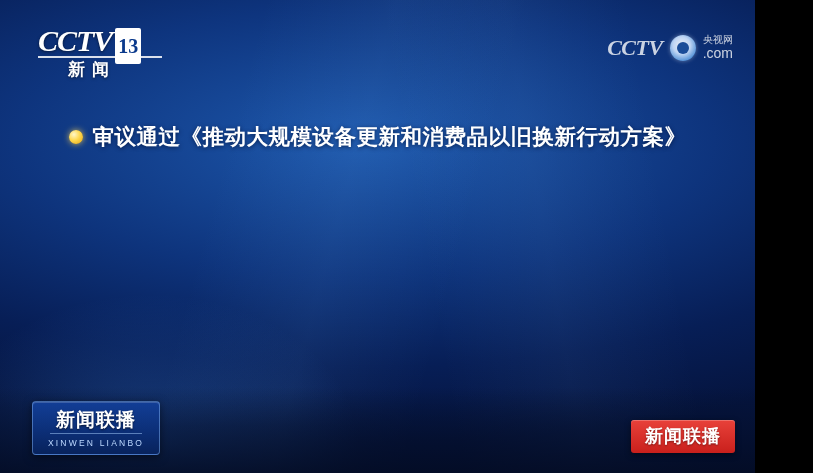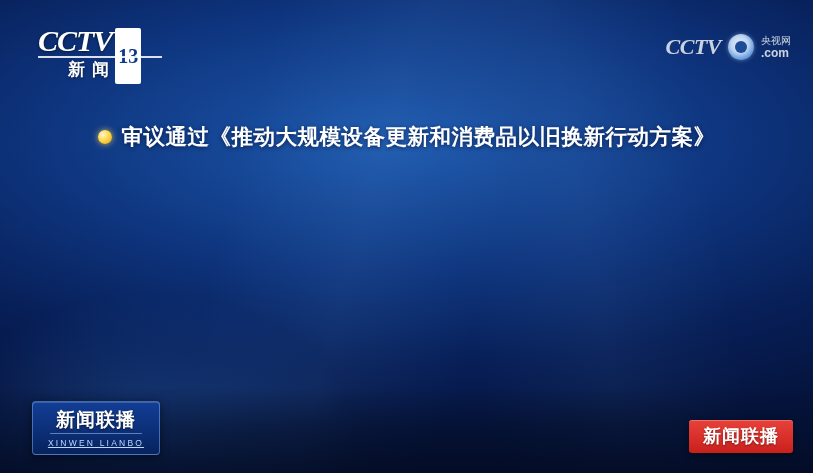--- a/index.html
+++ b/index.html
@@ -2,21 +2,21 @@
 <html><head>
 <meta charset="utf-8">
 <style>
   html, body {
     margin: 0;
     padding: 0;
     background: #000;
   }
   #screen {
     position: relative;
-    width: 813px;
+    width: 755px;
     height: 473px;
     overflow: hidden;
     font-family: "Liberation Sans", sans-serif;
     background:
       radial-gradient(ellipse 780px 300px at 48% 30%, rgba(30,90,175,0.95) 0%, rgba(14,52,125,0.95) 45%, rgba(7,30,86,1) 75%, rgba(5,20,62,1) 100%),
       linear-gradient(180deg, #0a3a8f 0%, #0b347f 35%, #072354 75%, #051737 100%);
   }
   
   #screen::before {
     content: "";
@@ -67,21 +67,21 @@
   }
   .cctv-logo .chan-box {
     margin-left: 3px;
     margin-top: 2px;
     background: #ffffff;
     color: #0b3a8c;
     font-family: "Liberation Serif", serif;
     font-weight: bold;
     font-size: 20px;
     line-height: 22px;
-    padding: 17px 3px;
+    padding: 7px 3px;
     border-radius: 2px;
   }
   .cctv-sub {
     position: absolute;
     left: 68px;
     top: 58px;
     color: #ffffff;
     font-size: 17px;
     letter-spacing: 7px;
     font-family: Liberation Sans, sans-serif;
@@ -113,23 +113,23 @@
   .watermark .wm-text {
     font-family: "Liberation Serif", serif;
     font-weight: bold;
     font-style: italic;
     font-size: 22px;
     color: rgba(255,255,255,0.85);
     letter-spacing: -0.5px;
   }
   .watermark .wm-com {
     font-family: "Liberation Sans", sans-serif;
-    font-size: 12px;
+    font-size: 14px;
     font-style: normal;
-    font-weight: bold;
+    font-weight: normal;
     letter-spacing: 0;
   }
   .wm-eye {
     width: 26px; height: 26px;
     border-radius: 50%;
     background: radial-gradient(circle at 45% 40%, #ffffff 0%, #cfe4ff 40%, #5a9ae0 75%, #2f6fc0 100%);
     position: relative;
     box-shadow: 0 0 4px rgba(255,255,255,0.4);
   }
   .wm-eye::after {
@@ -242,21 +242,20 @@
     letter-spacing: 1px;
     line-height: 22px;
     text-shadow: 0 1px 2px rgba(0,0,0,0.6);
   }
   .nb-bug .nb-en {
     margin-top: 2px;
     font-family: "Liberation Sans", sans-serif;
     font-size: 8.5px;
     color: #bcd8ff;
     letter-spacing: 2.2px;
-    text-decoration: underline;
   }
   .nb-bug .nb-rule {
     width: 92px;
     height: 1px;
     background: rgba(170,210,255,0.5);
     margin: 3px 0 2px 0;
   }
 
   
   .red-bug {

